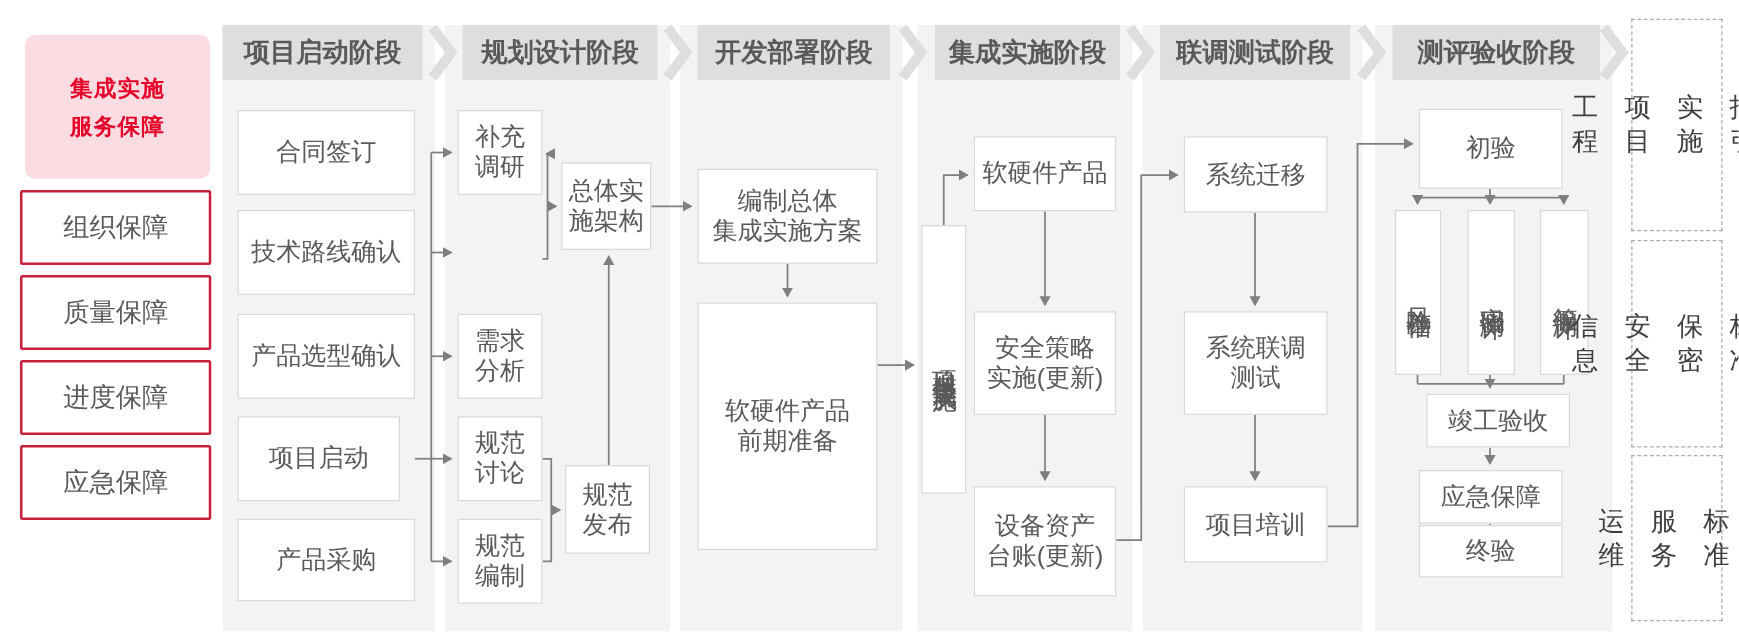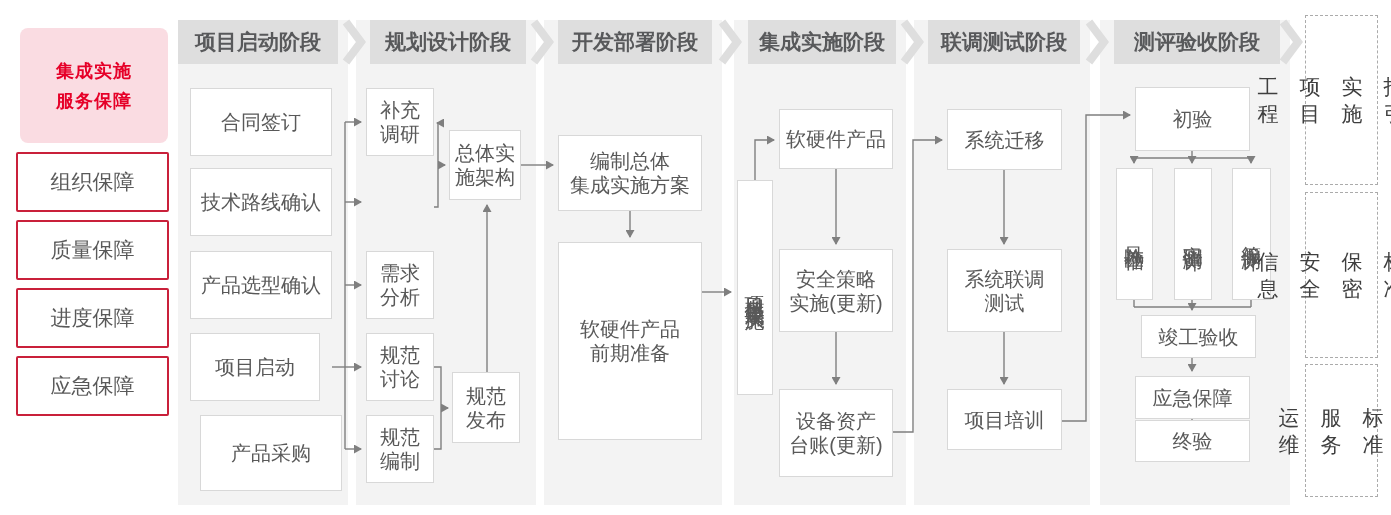--- a/index.html
+++ b/index.html
@@ -115,21 +115,21 @@
   <div class="phase-header" style="left:370px;width:156px">规划设计阶段</div>
   <div class="phase-header" style="left:558px;width:154px">开发部署阶段</div>
   <div class="phase-header" style="left:748px;width:148px">集成实施阶段</div>
   <div class="phase-header" style="left:928px;width:152px">联调测试阶段</div>
   <div class="phase-header" style="left:1114px;width:166px">测评验收阶段</div>
 
   <div class="node" style="left:190px;top:88px;width:142px;height:68px">合同签订</div>
   <div class="node" style="left:190px;top:168px;width:142px;height:68px">技术路线确认</div>
   <div class="node" style="left:190px;top:251px;width:142px;height:68px">产品选型确认</div>
   <div class="node" style="left:190px;top:333px;width:130px;height:68px">项目启动</div>
-  <div class="node" style="left:200px;top:415px;width:142px;height:76px">产品采购</div>
+  <div class="node" style="left:190px;top:415px;width:142px;height:66px">产品采购</div>
 
   <div class="node" style="left:366px;top:88px;width:68px;height:68px">补充
 调研</div>
   <div class="node" style="left:366px;top:251px;width:68px;height:68px">需求
 分析</div>
   <div class="node" style="left:366px;top:333px;width:68px;height:68px">规范
 讨论</div>
   <div class="node" style="left:366px;top:415px;width:68px;height:68px">规范
 编制</div>
   <div class="node" style="left:449px;top:130px;width:72px;height:70px">总体实

